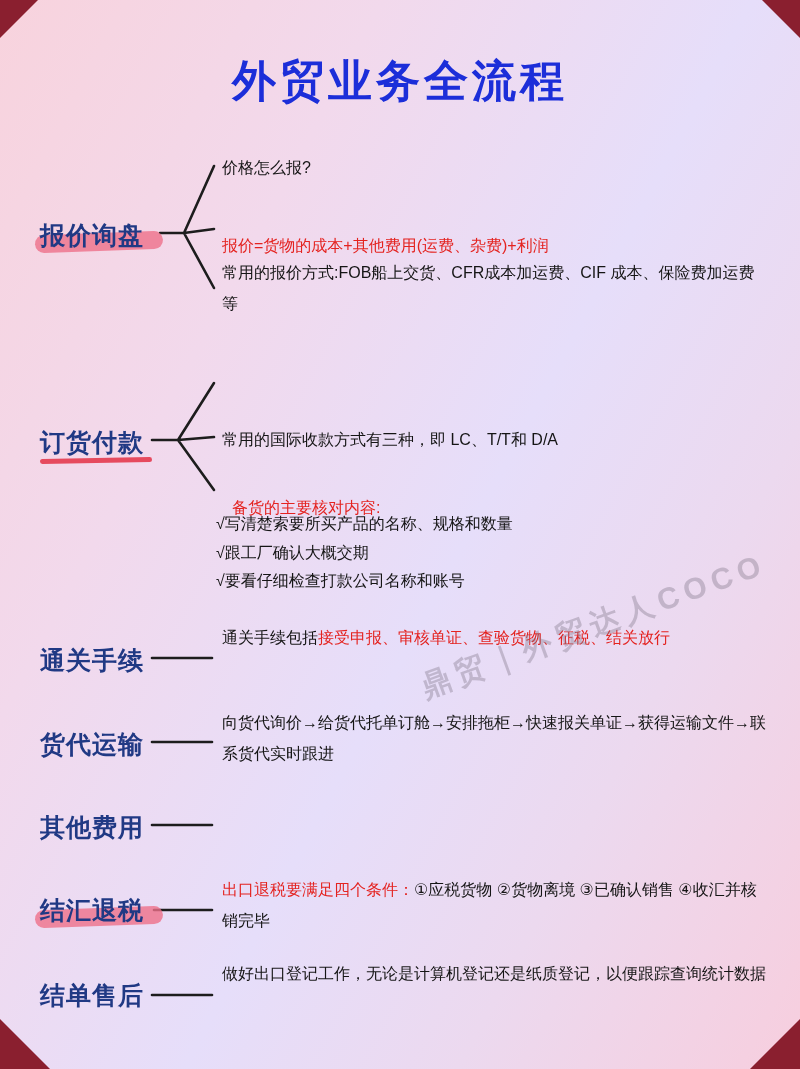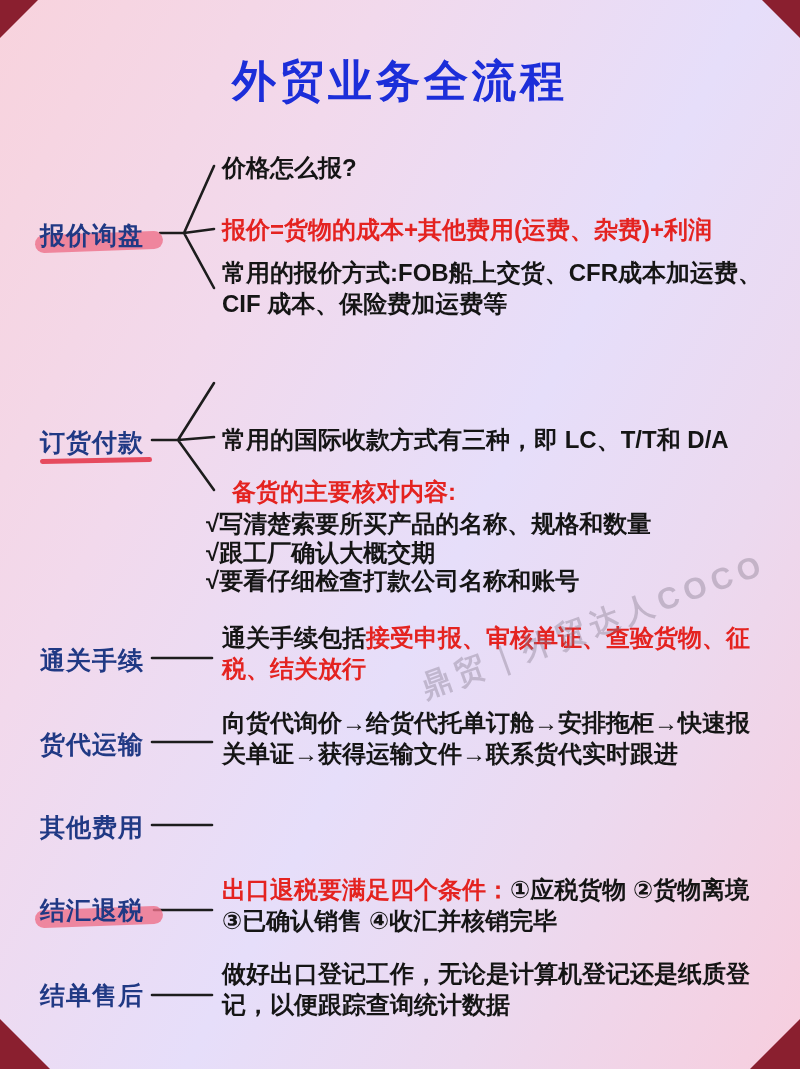--- a/index.html
+++ b/index.html
@@ -39,26 +39,26 @@
     transform:rotate(-2deg);
   }
   .marker-underline {
     position:absolute; left:40px; width:112px; height:5px; z-index:1;
     background:var(--c-underline,#e64a5e); border-radius:3px;
     transform:rotate(-1deg);
   }
 
   .item {
     position:absolute; left:222px; width:548px;
-    font-size:24px; font-weight:700; line-height:31px;
+    font-size:16px; font-weight:400; line-height:31px;
     color:var(--c-text,#151515);
   }
   .item.single { white-space:nowrap; }
-  .red { color:var(--c-red,#e42320); }
-  .check { left:206px; white-space:nowrap; }
+  .red { color:var(--c-red,#e42320);margin-top:16px; }
+  .check { left:216px; white-space:nowrap; }
 
   .watermark {
     position:absolute; left:422px; top:668px;
     transform:rotate(-20deg); transform-origin:left center;
     font-size:30px; font-weight:700; letter-spacing:6px; white-space:nowrap;
     color:rgba(128,118,138,0.38);
   }
 </style>
 </head>
 <body>

